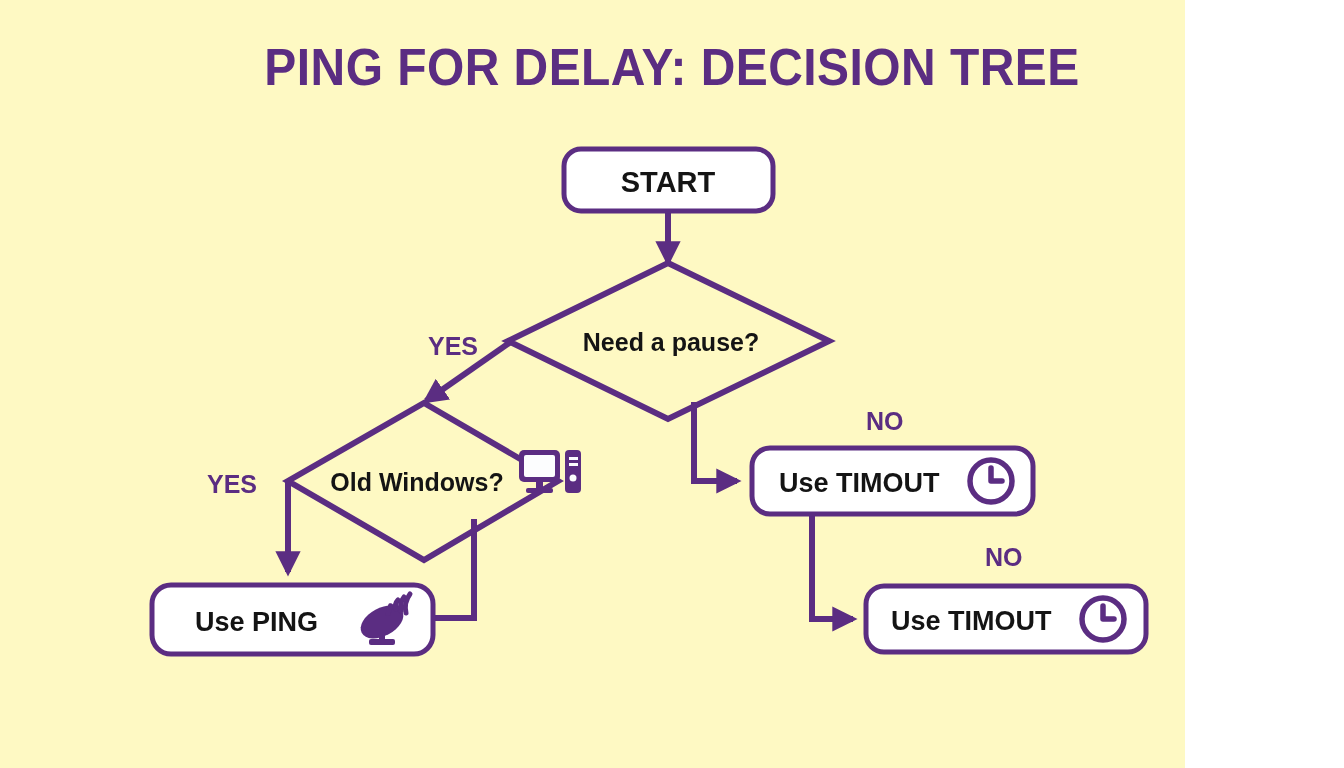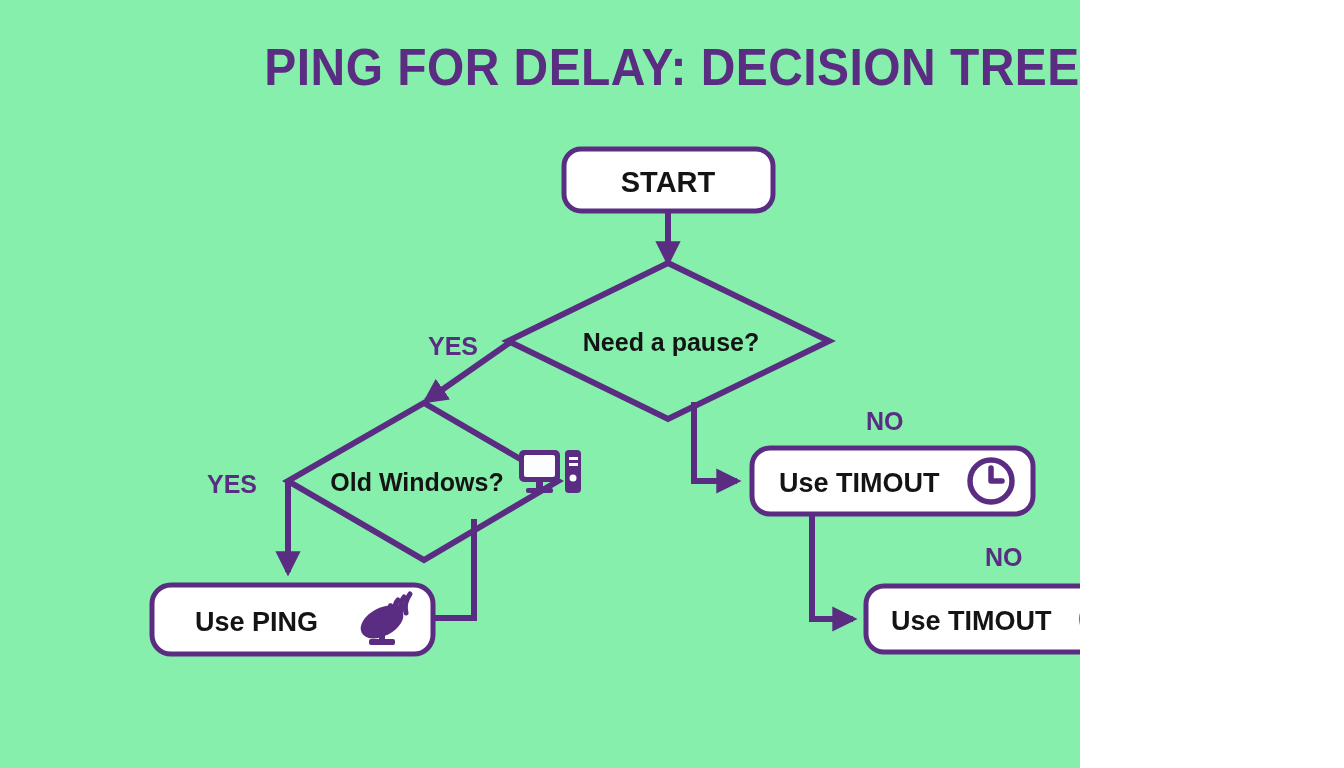--- a/index.html
+++ b/index.html
@@ -2,23 +2,23 @@
 <html><head>
 <meta charset="utf-8">
 <style>
   html, body {
     margin: 0;
     padding: 0;
     background: #ffffff;
   }
   #canvas {
     position: relative;
-    width: 1080px;
+    width: 1185px;
     height: 768px;
-    background: #86efac;
+    background: #fef9c3;
     overflow: hidden;
     font-family: "Liberation Sans", sans-serif;
   }
   #title {
     position: absolute;
     left: 0;
     top: 38px;
     width: 1344px;
     text-align: center;
     font-family: "Liberation Sans", sans-serif;

